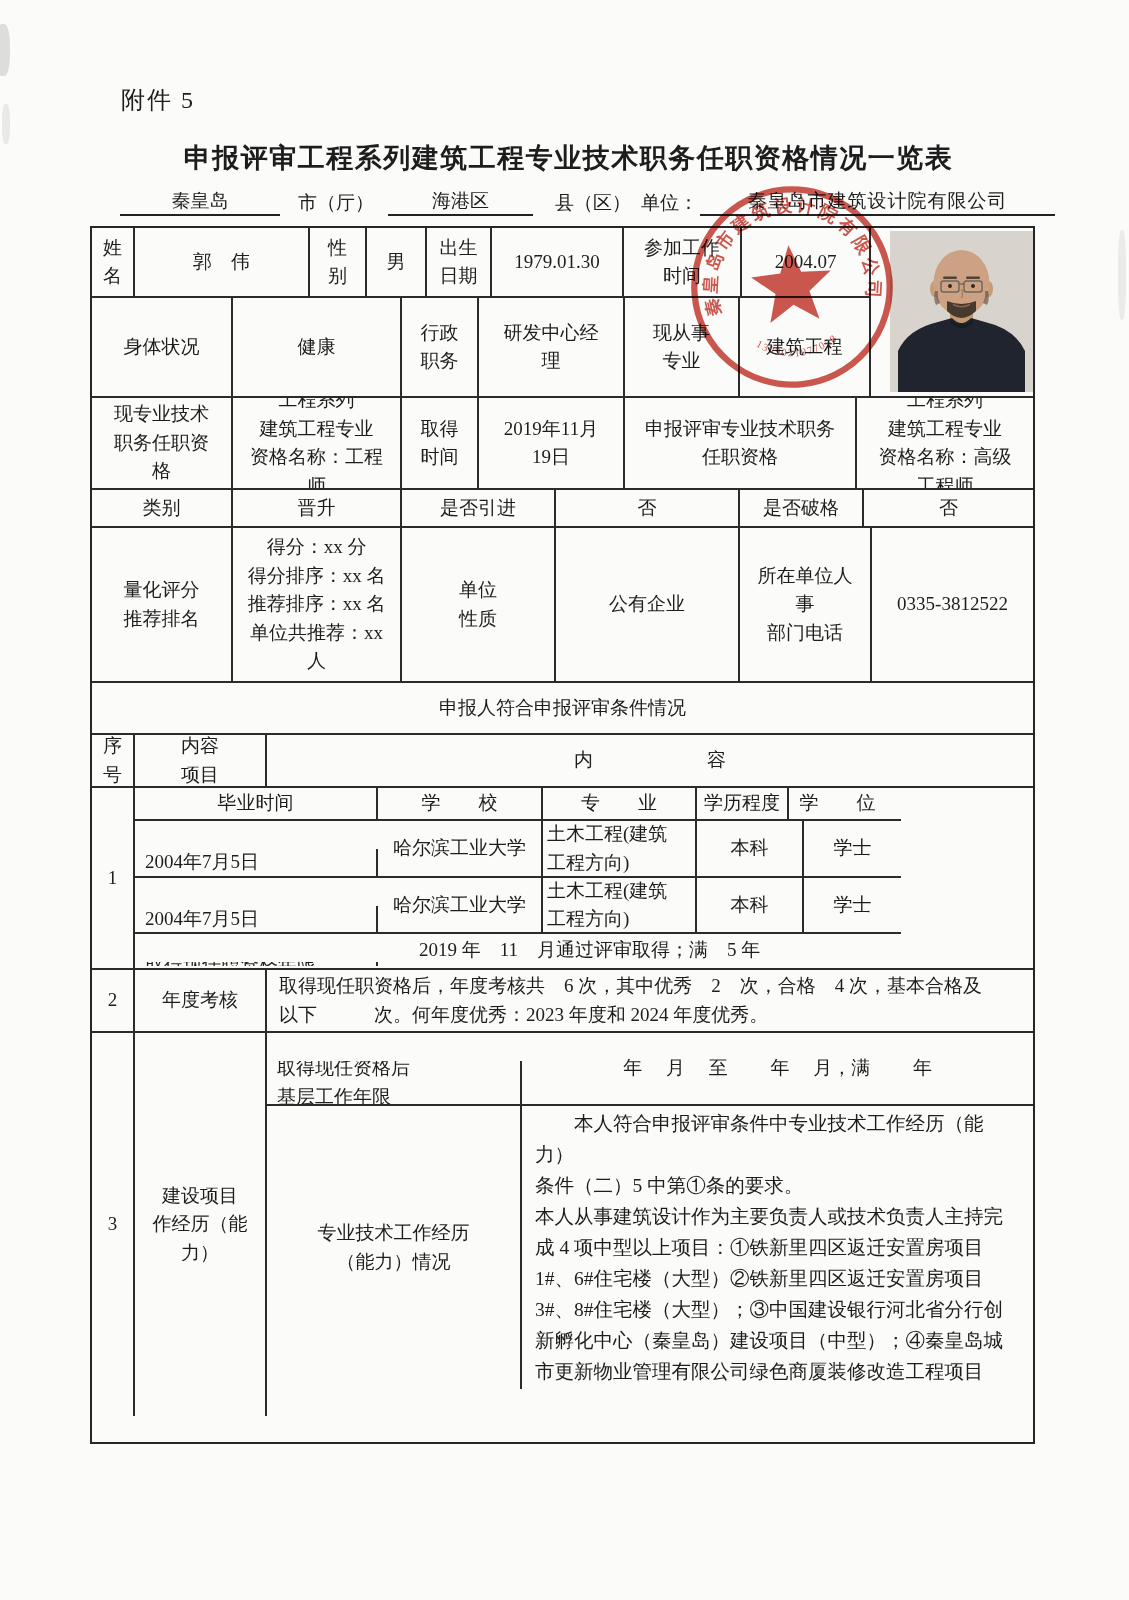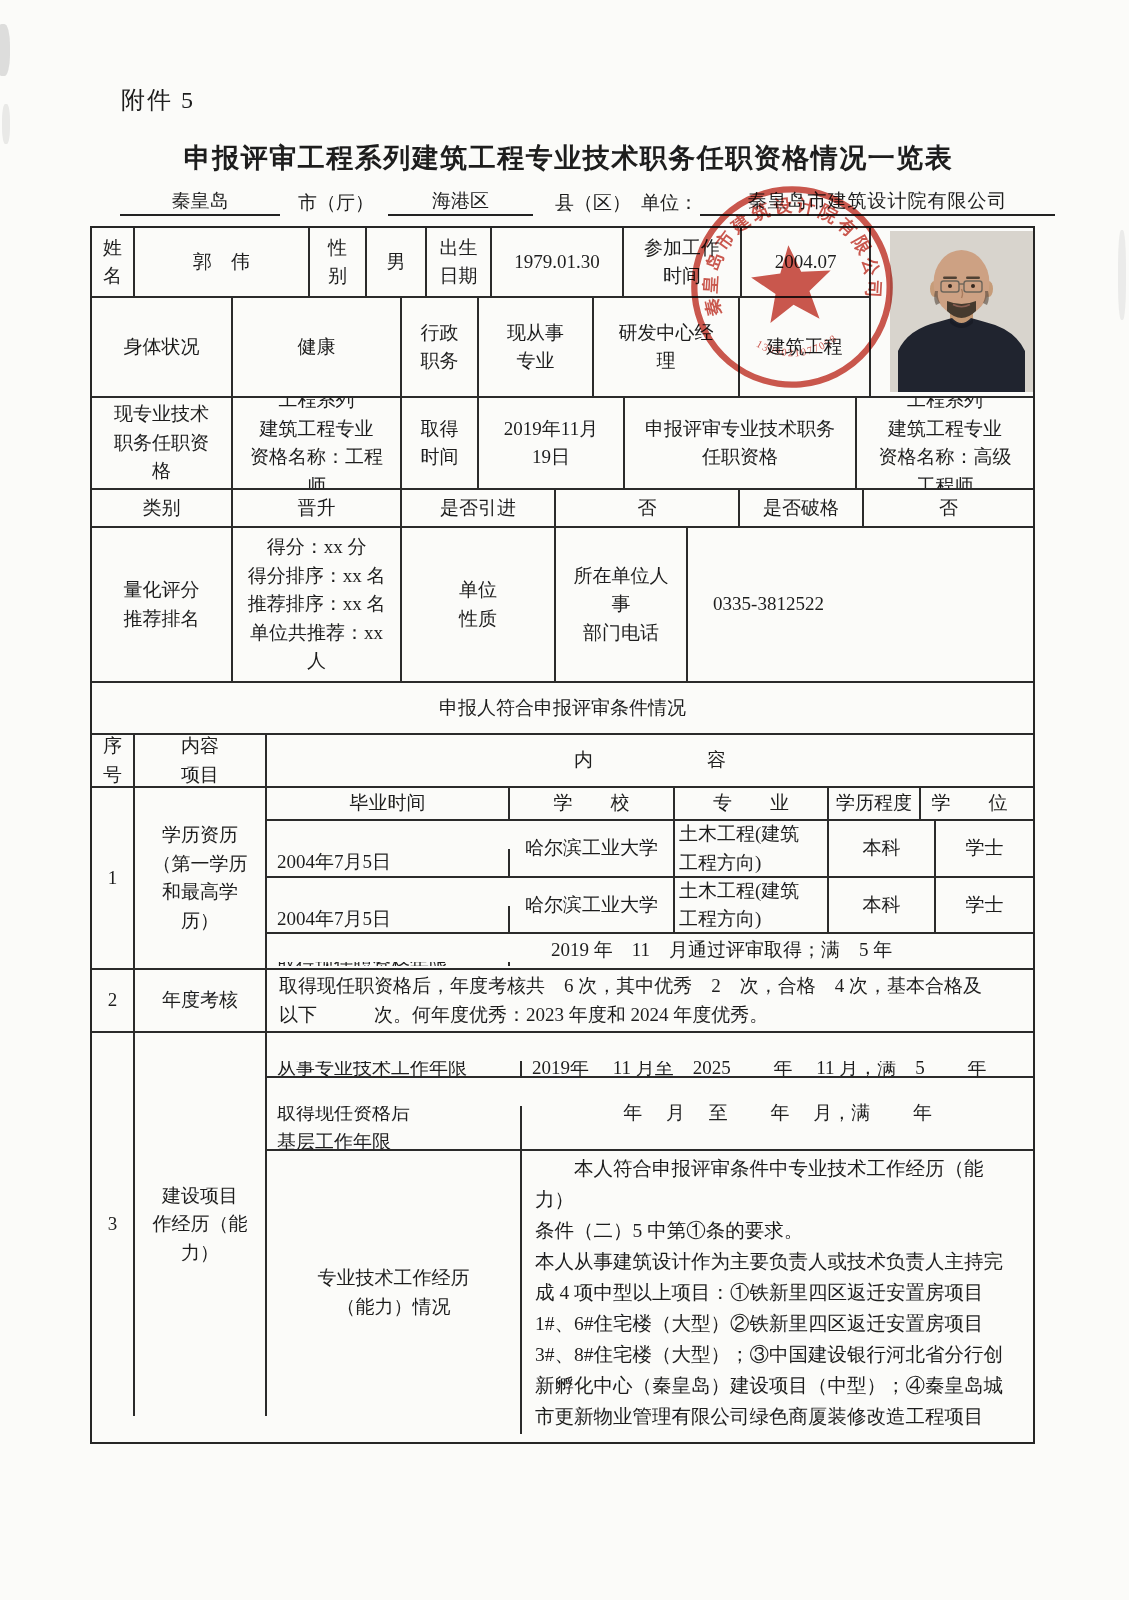--- a/index.html
+++ b/index.html
@@ -85,24 +85,24 @@
           <div class="c br" style="width:132px">1979.01.30</div>
           <div class="c br" style="width:118px">参加工作
 时间</div>
           <div class="c br" style="width:129px">2004.07</div>
         </div>
         <div class="row" style="height:98px">
           <div class="c br" style="width:141px">身体状况</div>
           <div class="c br" style="width:169px">健康</div>
           <div class="c br" style="width:77px">行政
 职务</div>
+          <div class="c br" style="width:146px">研发中心经
+理</div>
           <div class="c br" style="width:115px">现从事
 专业</div>
-          <div class="c br" style="width:146px">研发中心经
-理</div>
           <div class="c br" style="width:131px">建筑工程</div>
         </div>
       </div>
       <div class="c" style="width:162px"></div>
     </div>
 
     <div class="row bb" style="height:92px">
       <div class="c br" style="width:141px">现专业技术
 职务任职资
 格</div>
@@ -134,44 +134,41 @@
     <div class="row bb" style="height:155px">
       <div class="c br" style="width:141px">量化评分
 推荐排名</div>
       <div class="c br" style="width:169px">得分：xx 分
 得分排序：xx 名
 推荐排序：xx 名
 单位共推荐：xx
 人</div>
       <div class="c br" style="width:154px">单位
 性质</div>
+      <div class="c br" style="width:184px">公有企业</div>
       <div class="c br" style="width:132px">所在单位人
 事
 部门电话</div>
       <div class="c" style="width:161px">0335-3812522</div>
     </div>
 
     <div class="row bb" style="height:52px">
       <div class="c" style="width:941px">申报人符合申报评审条件情况</div>
     </div>
 
     <div class="row bb" style="height:53px">
       <div class="c br" style="width:43px">序
 号</div>
       <div class="c br" style="width:132px">内容
 项目</div>
       <div class="c" style="width:766px">内　　　　　　容</div>
     </div>
 
     <div class="row bb" style="height:182px">
       <div class="c br" style="width:43px">1</div>
-      <div class="c br" style="width:132px">学历资历
-（第一学历
-和最高学
-历）</div>
       <div class="col" style="width:766px">
         <div class="row bb" style="height:33px">
           <div class="c br" style="width:243px">毕业时间</div>
           <div class="c br" style="width:165px">学　　校</div>
           <div class="c br" style="width:154px">专　　业</div>
           <div class="c br" style="width:92px">学历程度</div>
           <div class="c" style="width:97px">学　　位</div>
         </div>
         <div class="row bb" style="height:57px">
           <div class="c br al pad10" style="width:243px">2004年7月5日</div>
@@ -202,24 +199,20 @@
       <div class="c al" style="width:766px;padding-left:12px">取得现任职资格后，年度考核共　6 次，其中优秀　2　次，合格　4 次，基本合格及
 以下　　　次。何年度优秀：2023 年度和 2024 年度优秀。</div>
     </div>
 
     <div class="row" style="height:383px">
       <div class="c br" style="width:43px">3</div>
       <div class="c br" style="width:132px">建设项目
 作经历（能
 力）</div>
       <div class="col" style="width:766px">
-        <div class="row bb" style="height:45px">
-          <div class="c br al pad10" style="width:255px">从事专业技术工作年限</div>
-          <div class="c al pad10" style="width:511px">2019年　 11 月至　2025 　　年 　11 月，满　5 　　年</div>
-        </div>
         <div class="row bb" style="height:73px">
           <div class="c br al pad10" style="width:255px">取得现任资格后
 基层工作年限</div>
           <div class="c" style="width:511px">年　 月 　至 　　年　 月，满　 　年</div>
         </div>
         <div class="row" style="height:283px">
           <div class="c br" style="width:255px">专业技术工作经历
 （能力）情况</div>
           <div class="c exp" style="width:511px">　　本人符合申报评审条件中专业技术工作经历（能力）
 条件（二）5 中第①条的要求。

